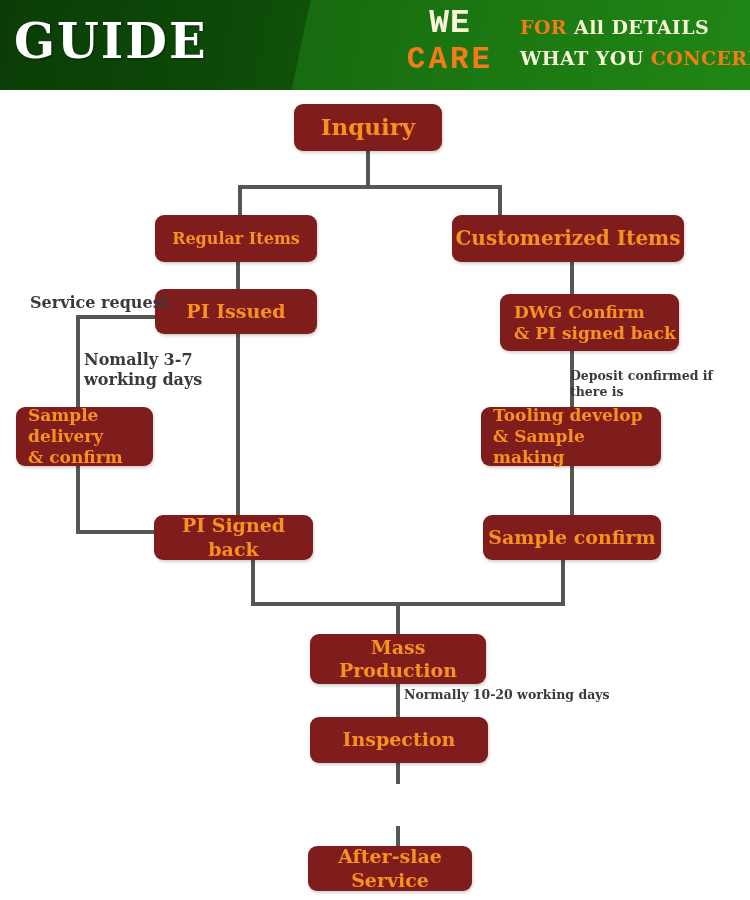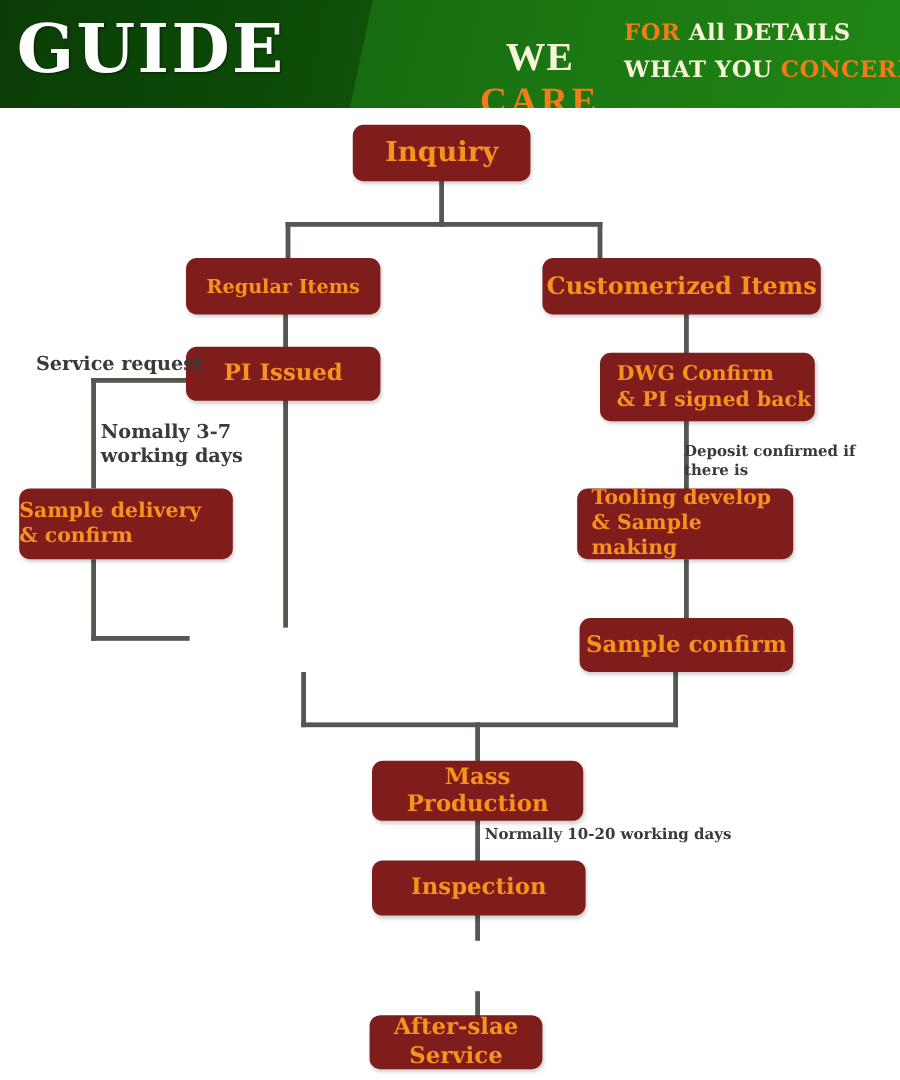--- a/index.html
+++ b/index.html
@@ -21,33 +21,32 @@
   .banner-diag {
     position: absolute; left: 300px; top: -20px; width: 520px; height: 140px;
     background: linear-gradient(105deg, rgba(30,130,20,0.55) 0%, rgba(34,145,22,0.45) 100%);
     transform: skewX(-12deg);
     pointer-events: none;
   }
   .guide-text {
     position: absolute; left: 14px; top: 16px;
     font-family: "DejaVu Serif", serif;
     font-weight: bold;
-    font-size: 56px;
+    font-size: 48px;
     letter-spacing: 2px;
     color: #ffffff;
     line-height: 50px;
     text-shadow: 1px 1px 2px rgba(0,0,0,0.45);
   }
   .we-care {
     position: absolute; left: 385px; top: 6px; width: 130px;
     text-align: center;
-    font-family: Liberation Serif, serif;
+    font-family: Liberation Mono, monospace;
     font-weight: bold;
     line-height: 36px;
-    margin-top: 24px;
   }
   .we-care .we { display:block; font-size: 33px; color: #f7f4d8; letter-spacing: 1px; }
   .we-care .care { display:block; font-size: 31px; color: #f47b18; letter-spacing: 3px; }
 
   .slogan {
     position: absolute; left: 520px; top: 12px; width: 222px;
     font-family: "DejaVu Serif", serif;
     font-weight: bold;
     font-size: 19px;
     line-height: 31px;
@@ -144,35 +143,36 @@
 
   <div class="node" style="left:155px; top:215px; width:162px; height:47px; font-size:16px;">Regular Items</div>
 
   <div class="node" style="left:452px; top:215px; width:232px; height:47px; font-size:20px;">Customerized Items</div>
 
   <div class="node" style="left:155px; top:289px; width:162px; height:45px; font-size:19px;">PI Issued</div>
 
   <div class="node" style="left:483px; top:294px; width:179px; height:57px; font-size:17px; justify-content:flex-start; padding-left:14px; text-align:left;margin-left:17px;">DWG Confirm
 &amp; PI signed back</div>
 
-  <div class="node" style="left:16px; top:407px; width:178px; height:59px; font-size:17px; justify-content:flex-start; text-align:left;">Sample delivery
+  <div class="node" style="left:16px; top:407px; width:137px; height:59px; font-size:17px; justify-content:flex-start; padding-left:12px; text-align:left;">Sample delivery
 &amp;  confirm</div>
 
   <div class="node" style="left:481px; top:407px; width:180px; height:59px; font-size:17px; justify-content:flex-start; padding-left:12px; text-align:left;">Tooling develop
 &amp; Sample making</div>
 
+  <div class="node" style="left:154px; top:515px; width:159px; height:45px; font-size:19px;">PI Signed back</div>
 
   <div class="node" style="left:483px; top:515px; width:178px; height:45px; font-size:19px;">Sample confirm</div>
 
   <div class="node" style="left:310px; top:634px; width:176px; height:50px; font-size:19px;">Mass Production</div>
 
   <div class="node" style="left:310px; top:717px; width:178px; height:46px; font-size:19px;">Inspection</div>
 
 
-  <div class="node" style="left:308px; top:846px; width:144px; height:45px; font-size:19px;">After-slae Service</div>
+  <div class="node" style="left:308px; top:846px; width:164px; height:45px; font-size:19px;">After-slae Service</div>
 
   <div class="note" style="left:30px; top:293px; font-size:16px;">Service request</div>
 
   <div class="note" style="left:84px; top:350px; font-size:16px;">Nomally 3-7
 working days</div>
 
   <div class="note" style="left:570px; top:368px; font-size:12.5px;">Deposit confirmed if there is</div>
 
   <div class="note" style="left:404px; top:687px; font-size:12.5px;">Normally 10-20 working days</div>
 

